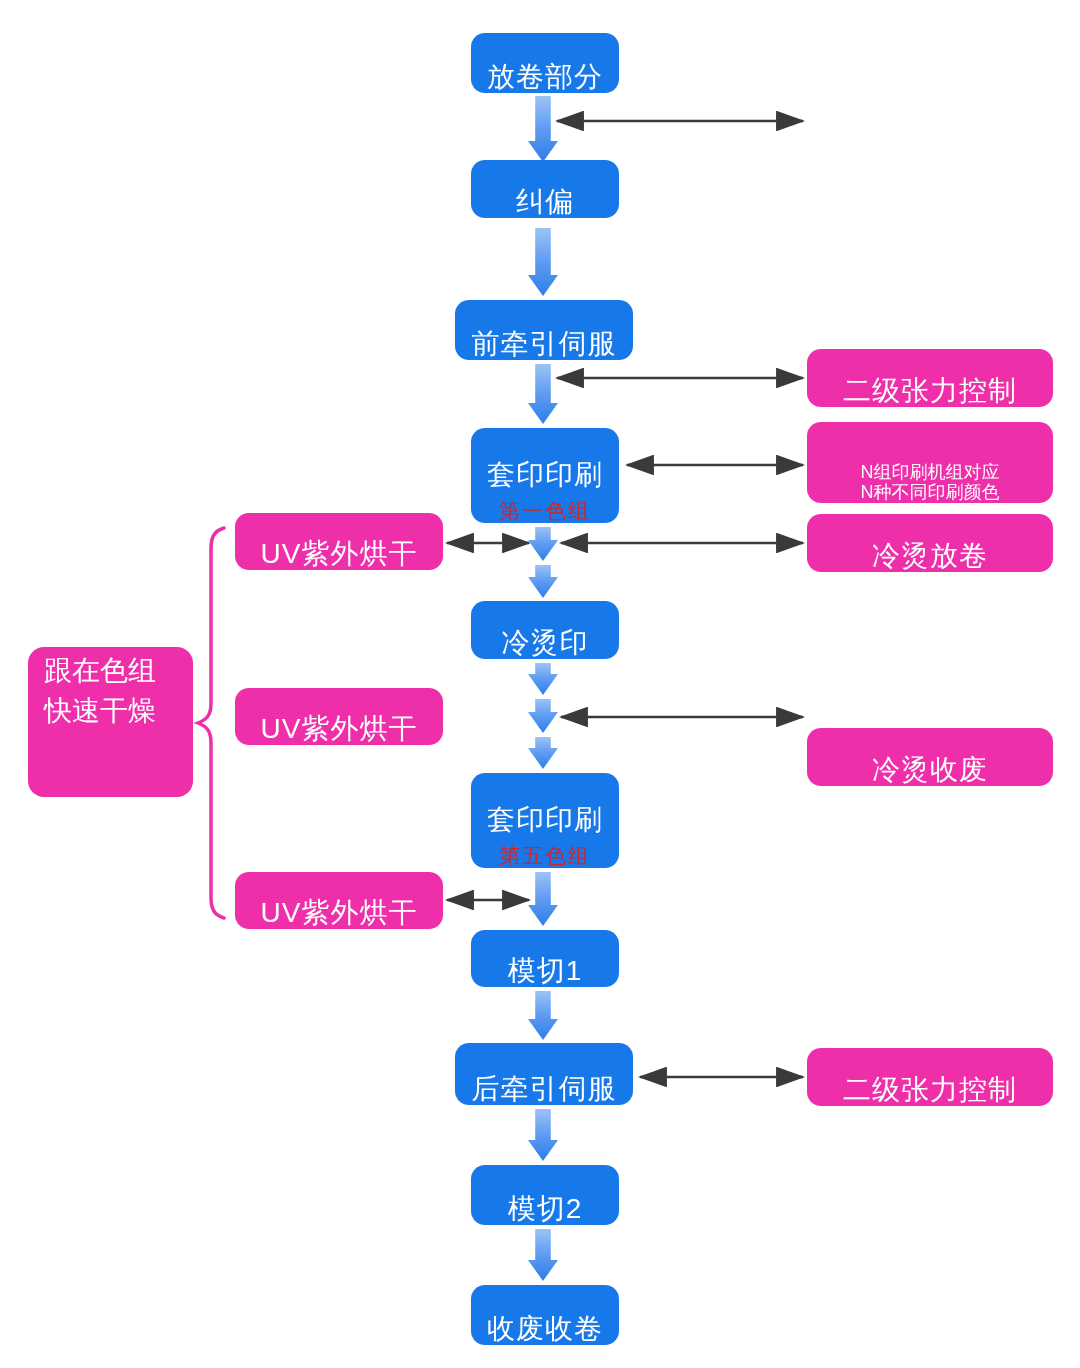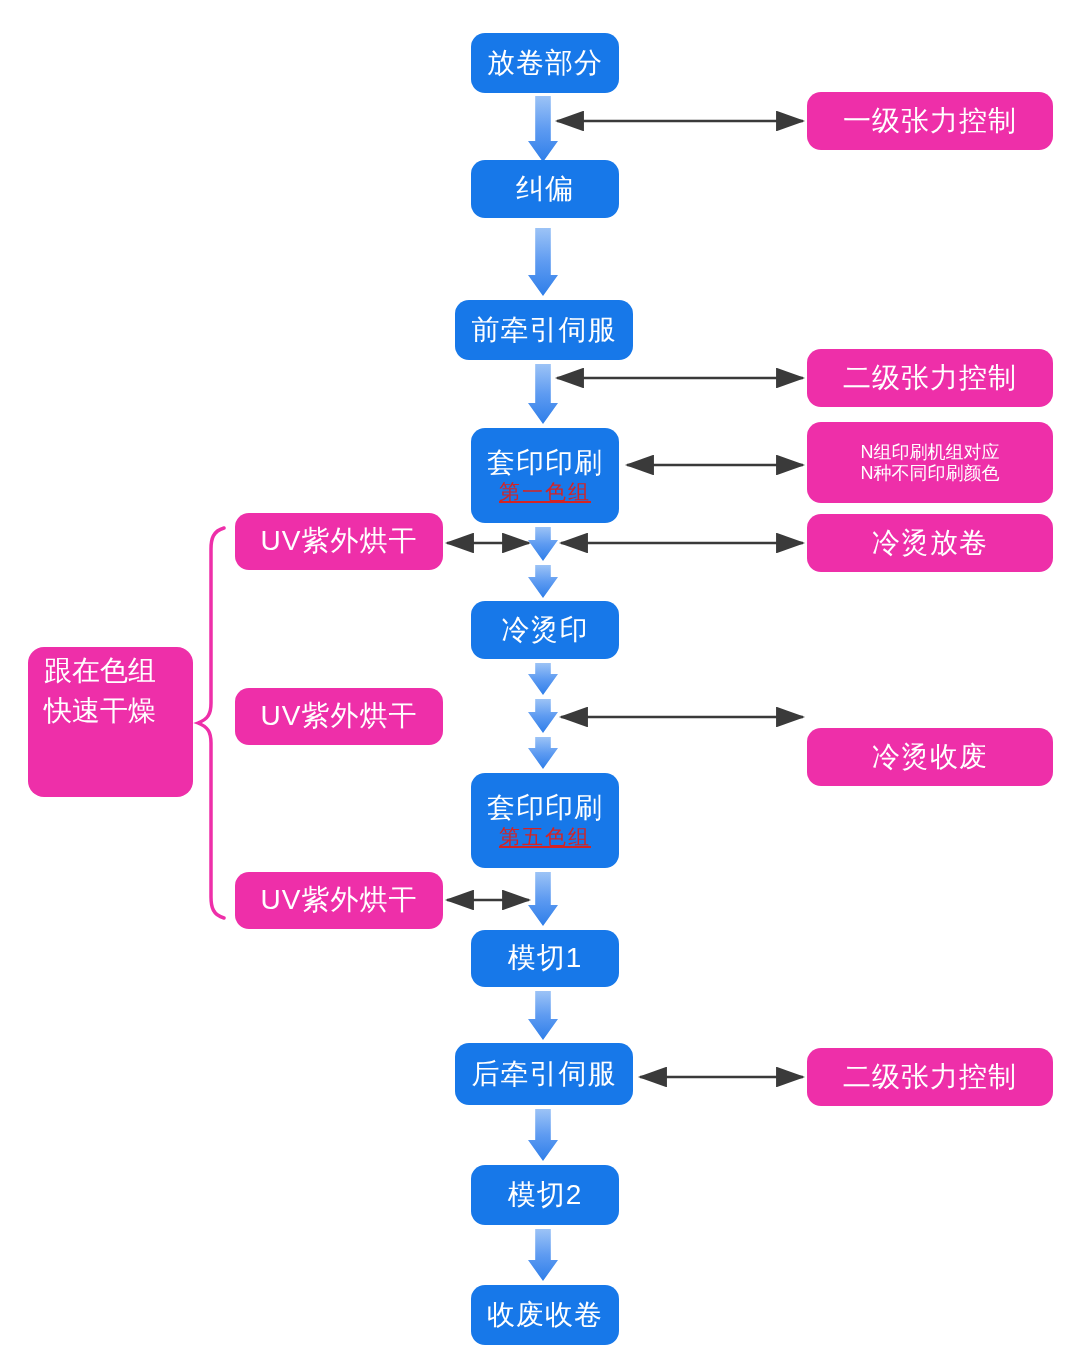--- a/index.html
+++ b/index.html
@@ -2,27 +2,27 @@
 <html style="--blue: #1778e9; --pink: #ee2fa9; --red: #d42424;"><head>
 <meta charset="utf-8">
 <style>
   html,body{margin:0;padding:0;background:#ffffff;}
   .canvas{
     position:relative;width:1080px;height:1368px;background:#fff;overflow:hidden;
     font-family:"Liberation Sans","DejaVu Sans",sans-serif;
   }
   .overlay{position:absolute;left:0;top:0;width:1080px;height:1368px;z-index:1;}
   .node{
-    position:absolute;z-index:2;display:flex;align-items:center;justify-content:center;
+    position:absolute;z-index:2;display:flex;align-items:center;justify-content:flex-end;
     flex-direction:column;color:#fff;border-radius:14px;text-align:center;
     font-size:28px;line-height:1.15;letter-spacing:1px;
   }
   .blue{background:var(--blue,#1778e9);}
   .pink{background:var(--pink,#ee2fa9);}
-  .node .sub{font-size:21px;color:var(--red,#d42424);letter-spacing:2px;text-decoration:underline;}
+  .node .sub{font-size:21px;margin-top:8px;color:var(--red,#d42424);letter-spacing:2px;}
   .node .l2{font-size:18px;letter-spacing:0;}
   .note{
     position:absolute;z-index:2;background:var(--pink,#ee2fa9);color:#fff;border-radius:16px;
     font-size:28px;line-height:1.42;padding:4px 0 0 16px;box-sizing:border-box;text-align:left;
   }
   .varrow{
     position:absolute;z-index:2;width:30px;
     background:linear-gradient(180deg,#9cc3f6 0%,#5e9bf1 50%,#2e7ee9 100%);
     clip-path:polygon(24% 0,76% 0,76% calc(100% - 21px),100% calc(100% - 21px),50% 100%,0 calc(100% - 21px),24% calc(100% - 21px));
   }
@@ -90,23 +90,20 @@
   <div class="node blue" style="left:455px;top:1043px;width:178px;height:62px">
     <span>后牵引伺服</span>
   </div>
   <div class="node blue" style="left:471px;top:1165px;width:148px;height:60px">
     <span>模切2</span>
   </div>
   <div class="node blue" style="left:471px;top:1285px;width:148px;height:60px">
     <span>收废收卷</span>
   </div>
 
-  <div class="node pink" style="left:807px;top:92px;width:246px;height:58px">
-    <span>一级张力控制</span>
-  </div>
   <div class="node pink" style="left:807px;top:349px;width:246px;height:58px">
     <span>二级张力控制</span>
   </div>
   <div class="node pink" style="left:807px;top:422px;width:246px;height:81px">
     <span class="l2">N组印刷机组对应</span>
     <span class="l2">N种不同印刷颜色</span>
   </div>
   <div class="node pink" style="left:807px;top:514px;width:246px;height:58px">
     <span>冷烫放卷</span>
   </div>

